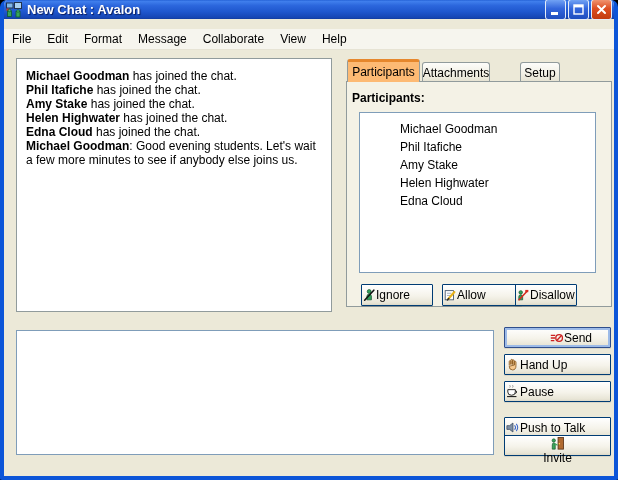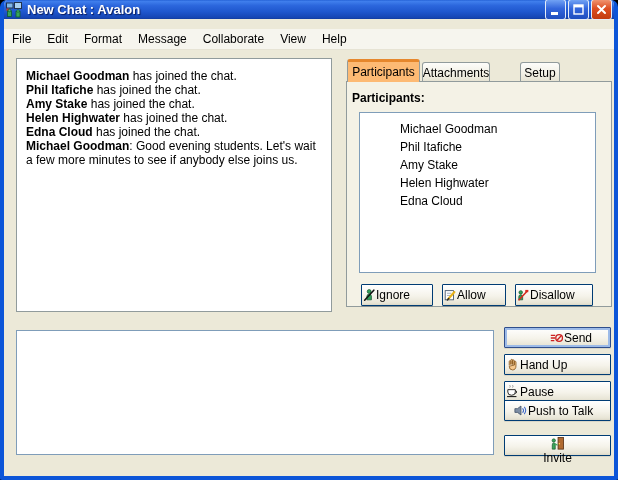--- a/index.html
+++ b/index.html
@@ -41,32 +41,32 @@
   .prow{position:absolute;left:0;top:202px;width:100%;}
   
   .xpbtn{position:absolute;box-sizing:border-box;height:22px;border:1px solid #003C74;border-radius:1px;
     background:linear-gradient(180deg,#FFFFFF 0%,#F5F3EA 55%,#E8E5D6 90%,#DCD8C8 100%);
     display:flex;align-items:center;justify-content:flex-start;gap:0;font-size:12px;color:#000;cursor:default;
     box-shadow:0 1px 0 rgba(0,0,0,0.08);}
   .xpbtn svg{flex:0 0 auto;}
   .xpbtn.default{box-shadow:inset 0 0 0 2px #9DBBE8,0 1px 0 rgba(0,0,0,0.08);border-color:#2F4E8C;padding-left:44px;}
   
   .pb-ignore{left:14px;width:72px;top:0;}
-  .pb-allow{left:95px;width:64px;top:0;}
-  .pb-disallow{left:168px;width:78px;top:0;}
+  .pb-allow{left:95px;width:80px;top:0;}
+  .pb-disallow{left:168px;width:62px;top:0;}
   
   .composer{position:absolute;left:12px;top:330px;width:478px;height:125px;background:#fff;
     border:1px solid #7F9DB9;box-sizing:border-box;resize:none;outline:none;font-family:"Liberation Sans",sans-serif;
     font-size:12px;padding:4px;}
   
   .action{left:500px;width:107px;height:21px;}
   .a-send{top:327px;}
   .a-handup{top:354px;}
   .a-pause{top:381px;}
-  .a-ptt{top:400px;padding-left:8px;}
+  .a-ptt{top:417px;}
   .a-invite{top:435px;flex-direction:column;}
 </style>
 </head>
 <body>
 
 <div class="window">
 
   <div class="titlebar">
     <span style="display:flex;">
       <svg width="16" height="16" viewBox="0 0 16 16">

